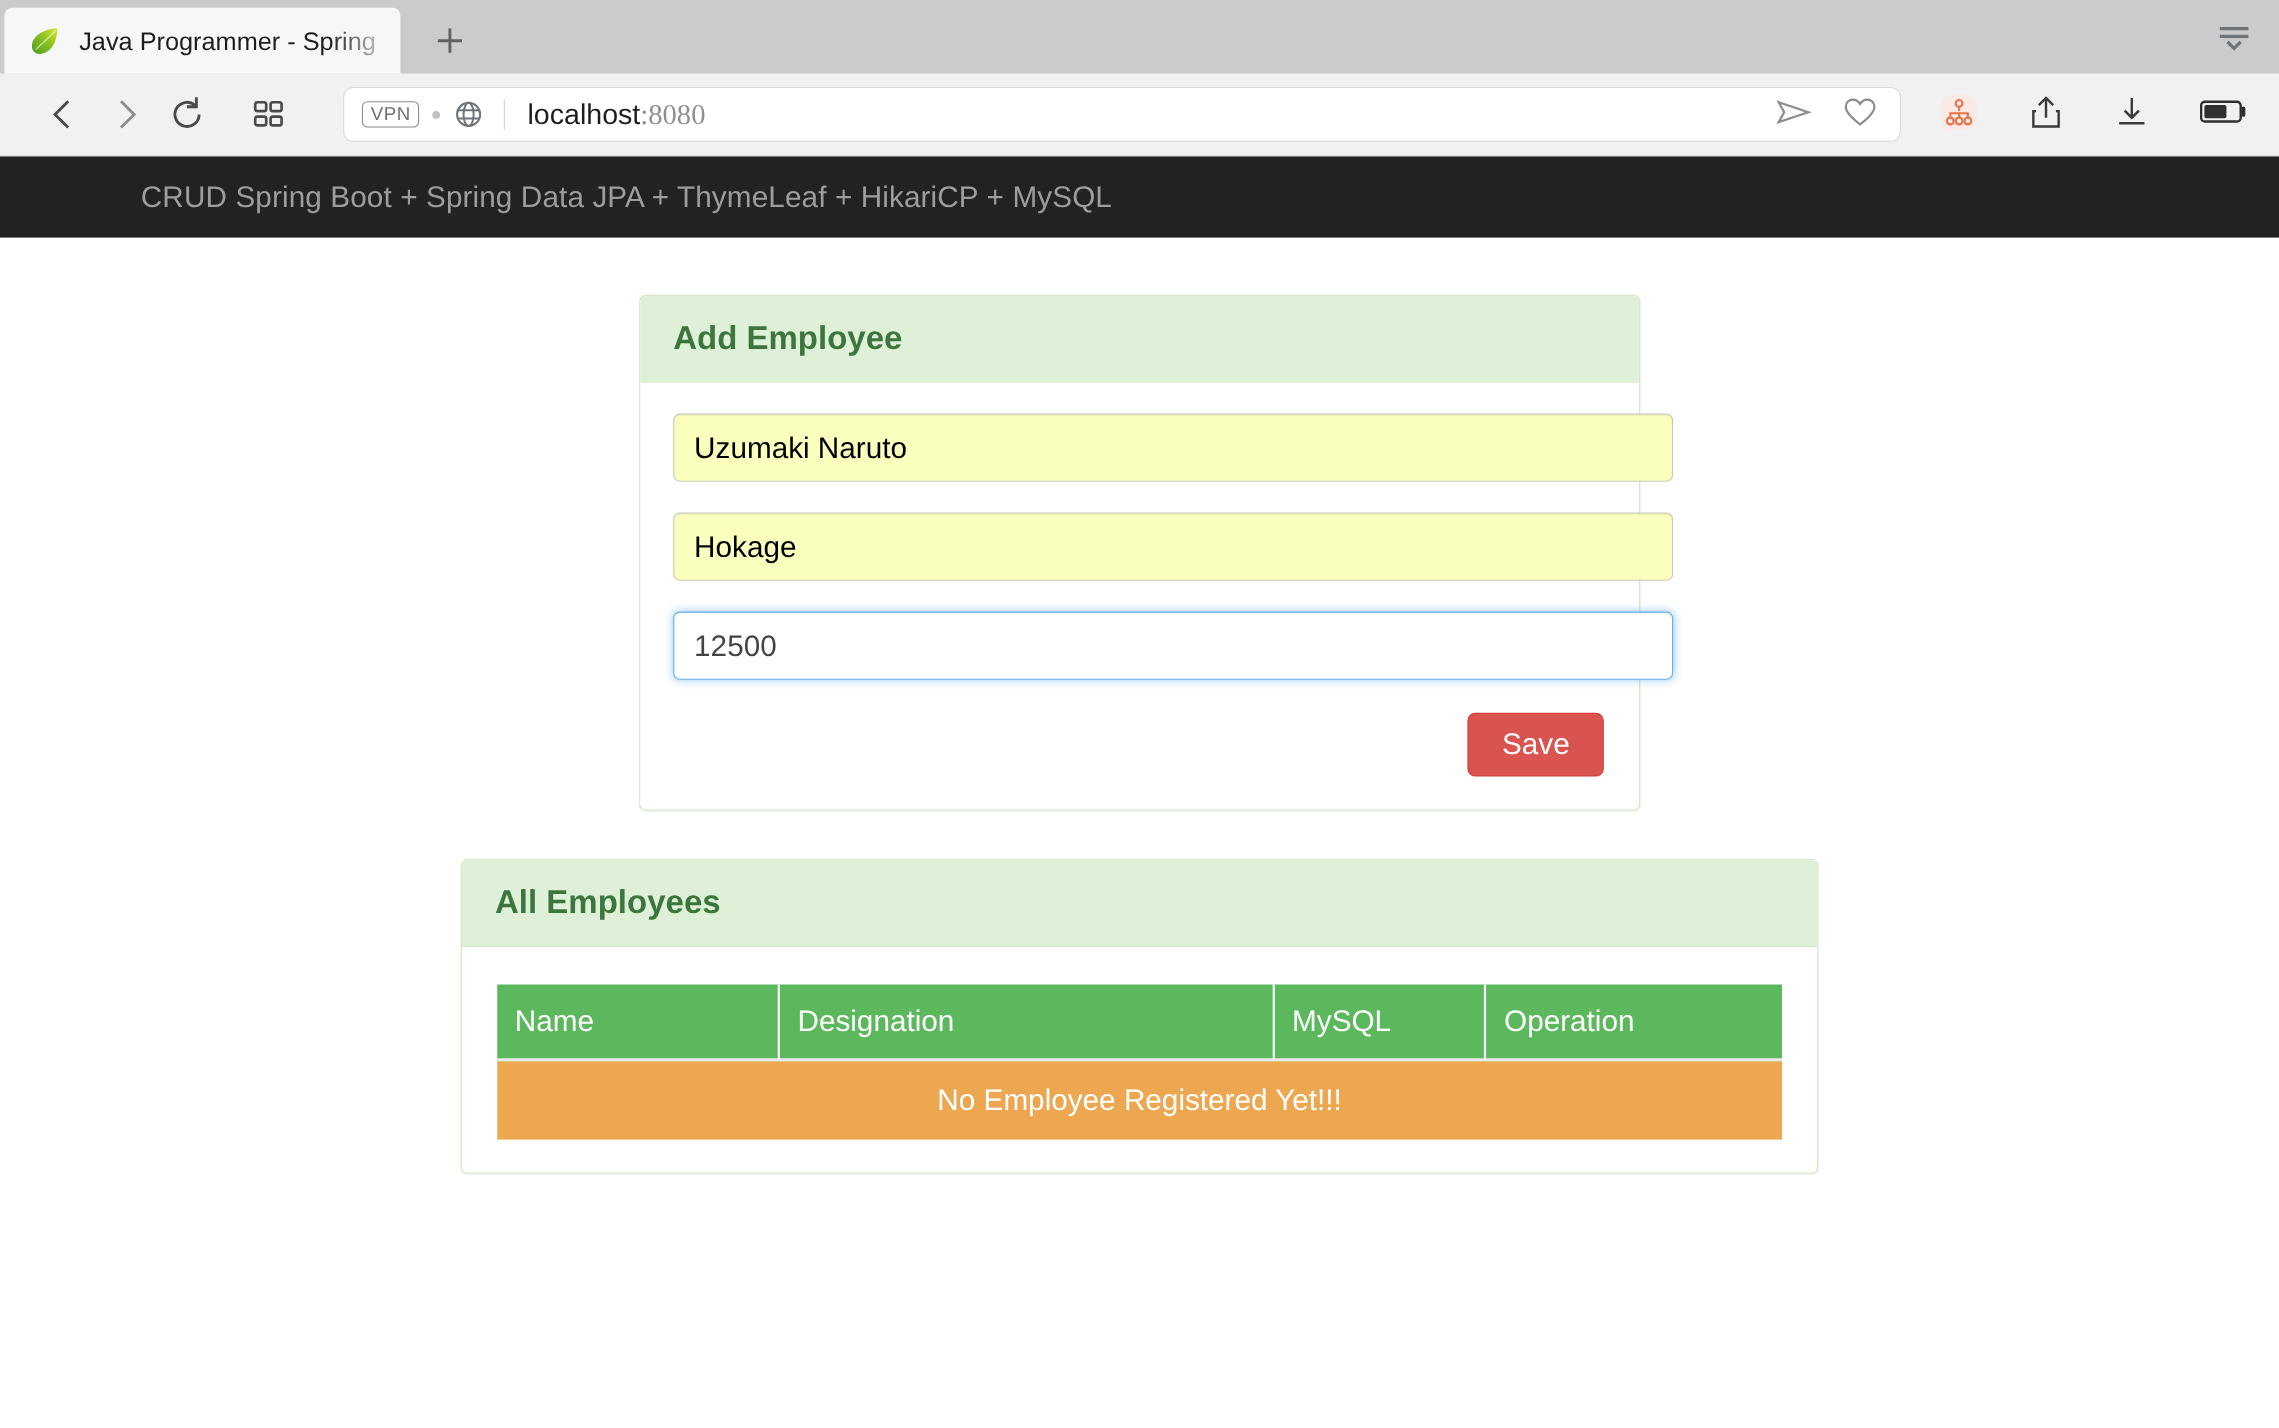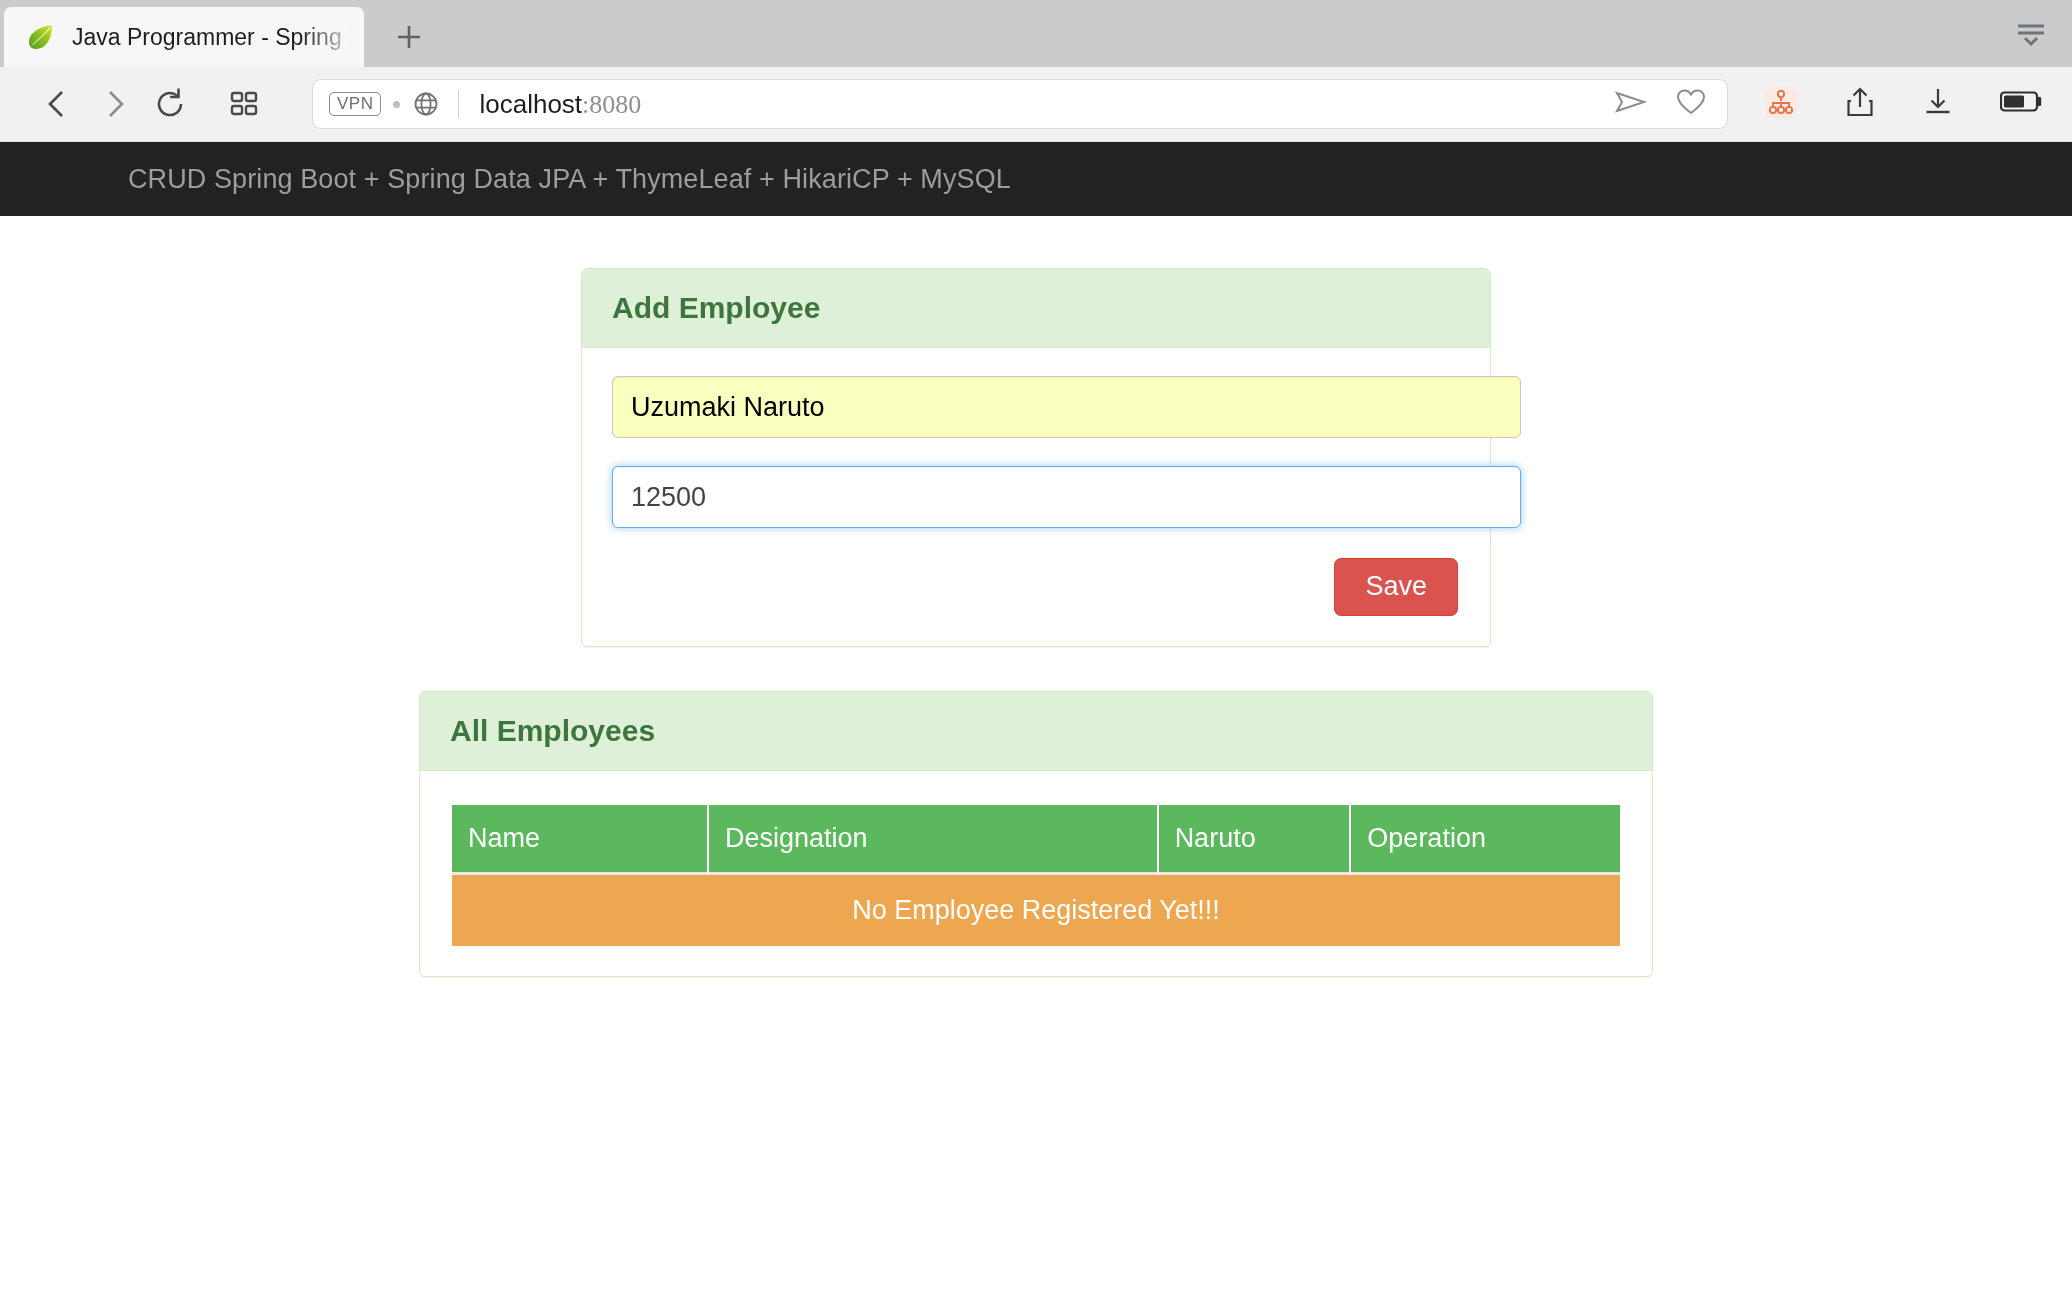--- a/index.html
+++ b/index.html
@@ -380,38 +380,39 @@
     </div>
 
     <div class="content">
 
       <div class="panel card-add">
         <div class="panel-heading">
           <h3 class="panel-title">Add Employee</h3>
         </div>
         <div class="panel-body">
           <input class="form-input autofilled" value="Uzumaki Naruto" placeholder="Name" style="">
+          <input class="form-input autofilled" value="Hokage" placeholder="Designation" style="">
           <input class="form-input focused" value="12500" placeholder="Salary" style="">
           <div class="form-actions">
             <button class="btn-save">Save</button>
           </div>
         </div>
       </div>
 
       <div class="panel card-list">
         <div class="panel-heading">
           <h3 class="panel-title">All Employees</h3>
         </div>
         <div class="panel-body">
           <table class="emp-table">
             <thead>
               <tr>
                 <th class="col-name">Name</th>
                 <th class="col-designation">Designation</th>
-                <th class="col-salary">Naruto</th>
+                <th class="col-salary">MySQL</th>
                 <th class="col-operation">Operation</th>
               </tr>
             </thead>
             <tbody>
               <tr>
                 <td class="empty-row" colspan="4">No Employee Registered Yet!!!</td>
               </tr>
             </tbody>
           </table>
         </div>

